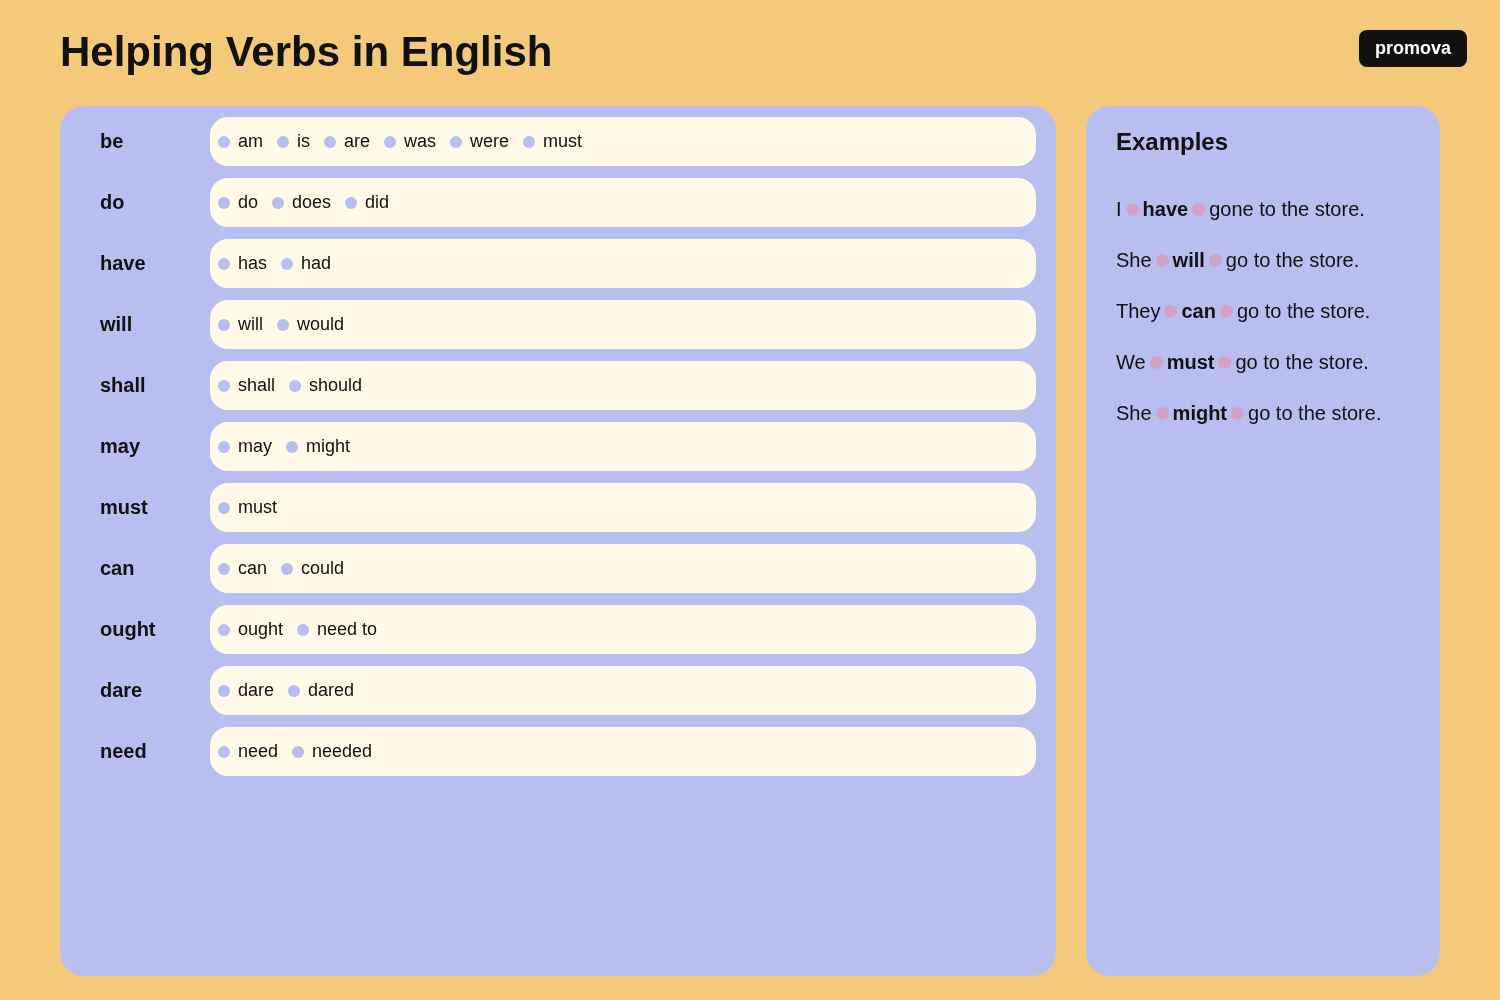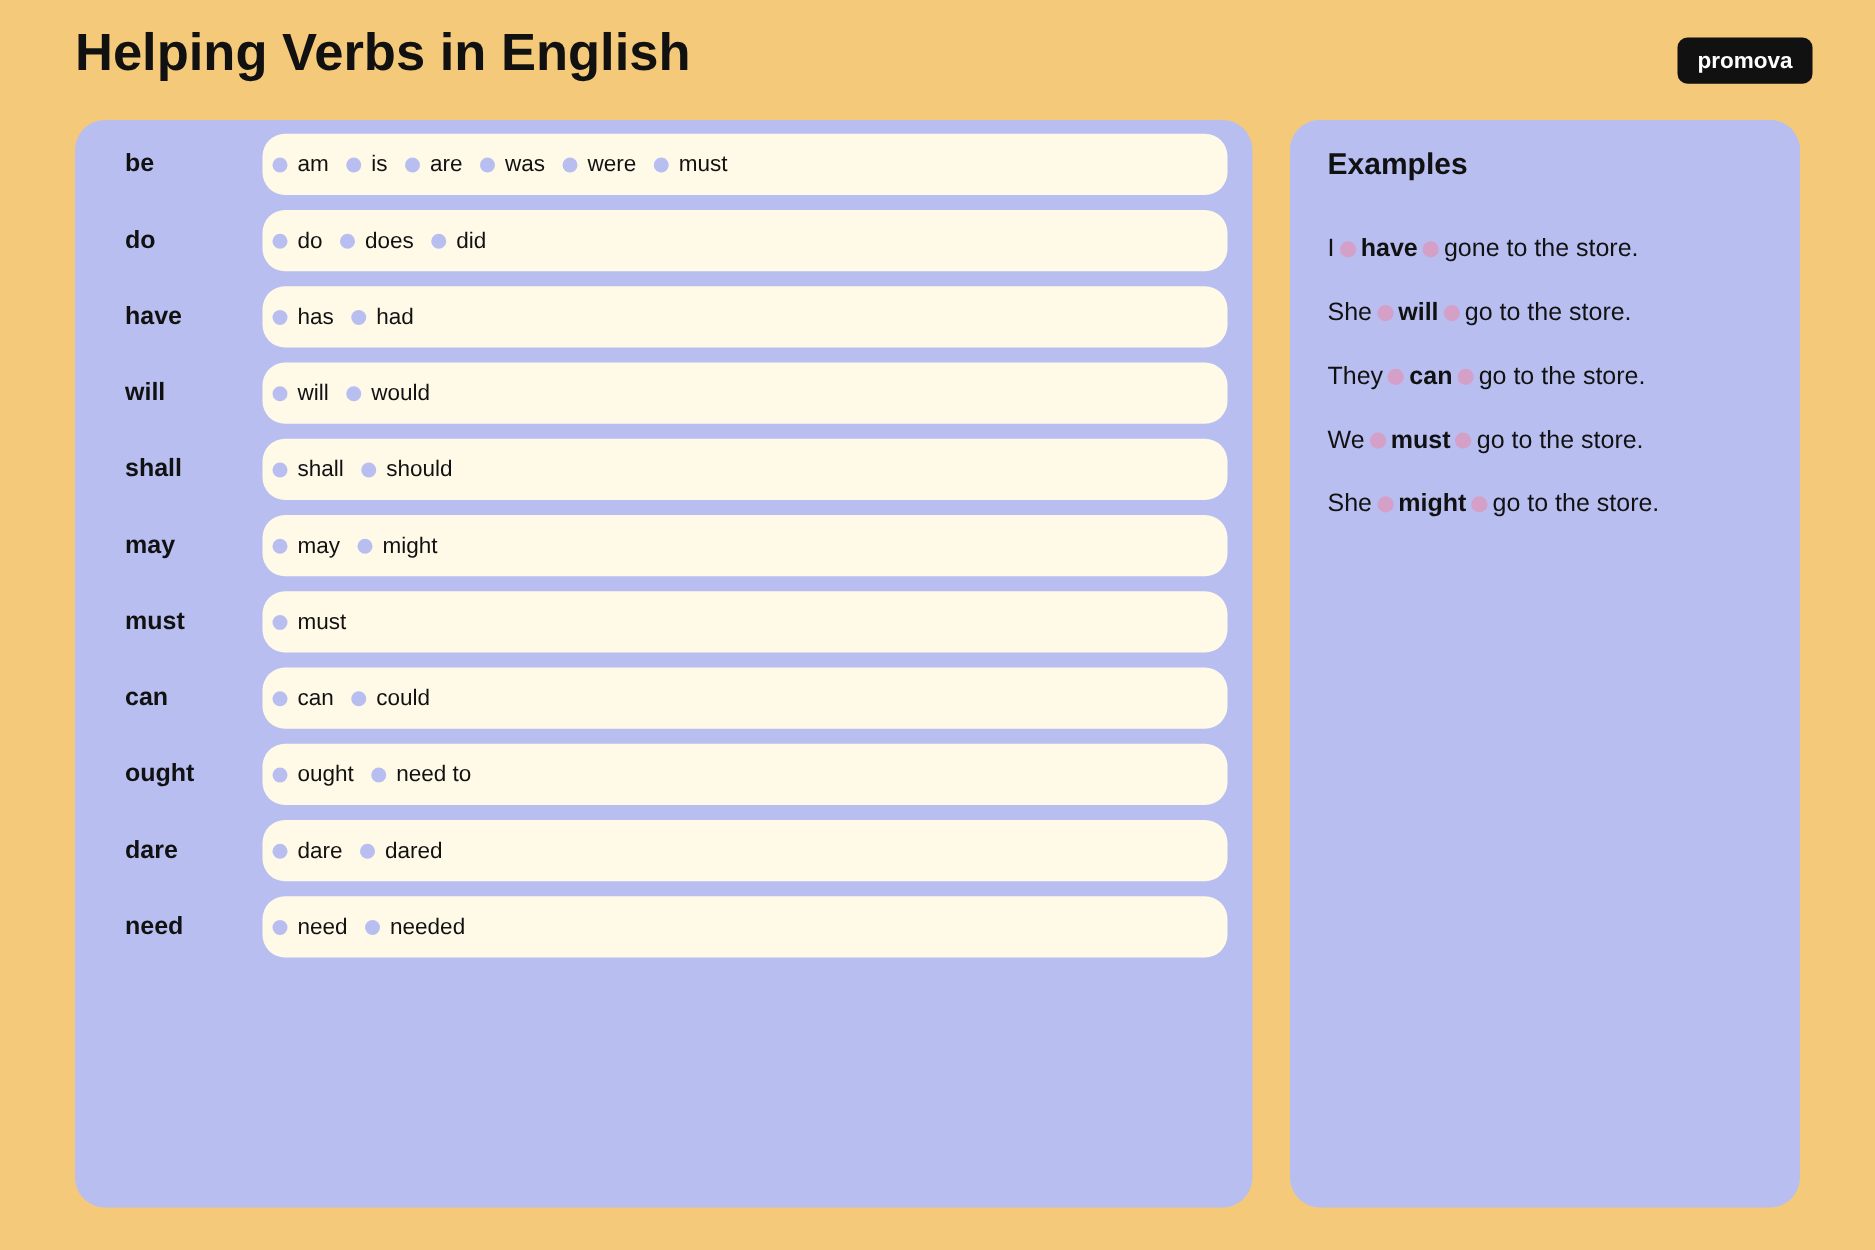--- a/index.html
+++ b/index.html
@@ -10,27 +10,27 @@
       width: 1500px;
       height: 1000px;
       overflow: hidden;
       position: relative;
     }
 
     .page-title {
       font-size: 42px;
       font-weight: 900;
       color: #111;
-      padding: 18px 60px 30px 60px;
+      padding: 28px 60px 30px 60px;
     }
 
     .brand-logo {
       position: absolute;
       top: 30px;
-      right: 50px;
+      right: 33px;
       background: #111;
       color: #fff;
       font-weight: 700;
       font-size: 18px;
       padding: 8px 16px;
       border-radius: 8px;
     }
 
     .main-content {
       display: flex;
@@ -103,21 +103,21 @@
     }
 
     .form-word {
       font-size: 18px;
       color: #111;
       margin-right: 6px;
     }
 
     
     .right-panel {
-      width: 408px;
+      width: 354px;
       background: #b8bef0;
       border-radius: 24px;
       padding: 0 0 20px 0;
       overflow: hidden;
       flex-shrink: 0;
     }
 
     .right-panel .panel-header {
       font-size: 24px;
     }

